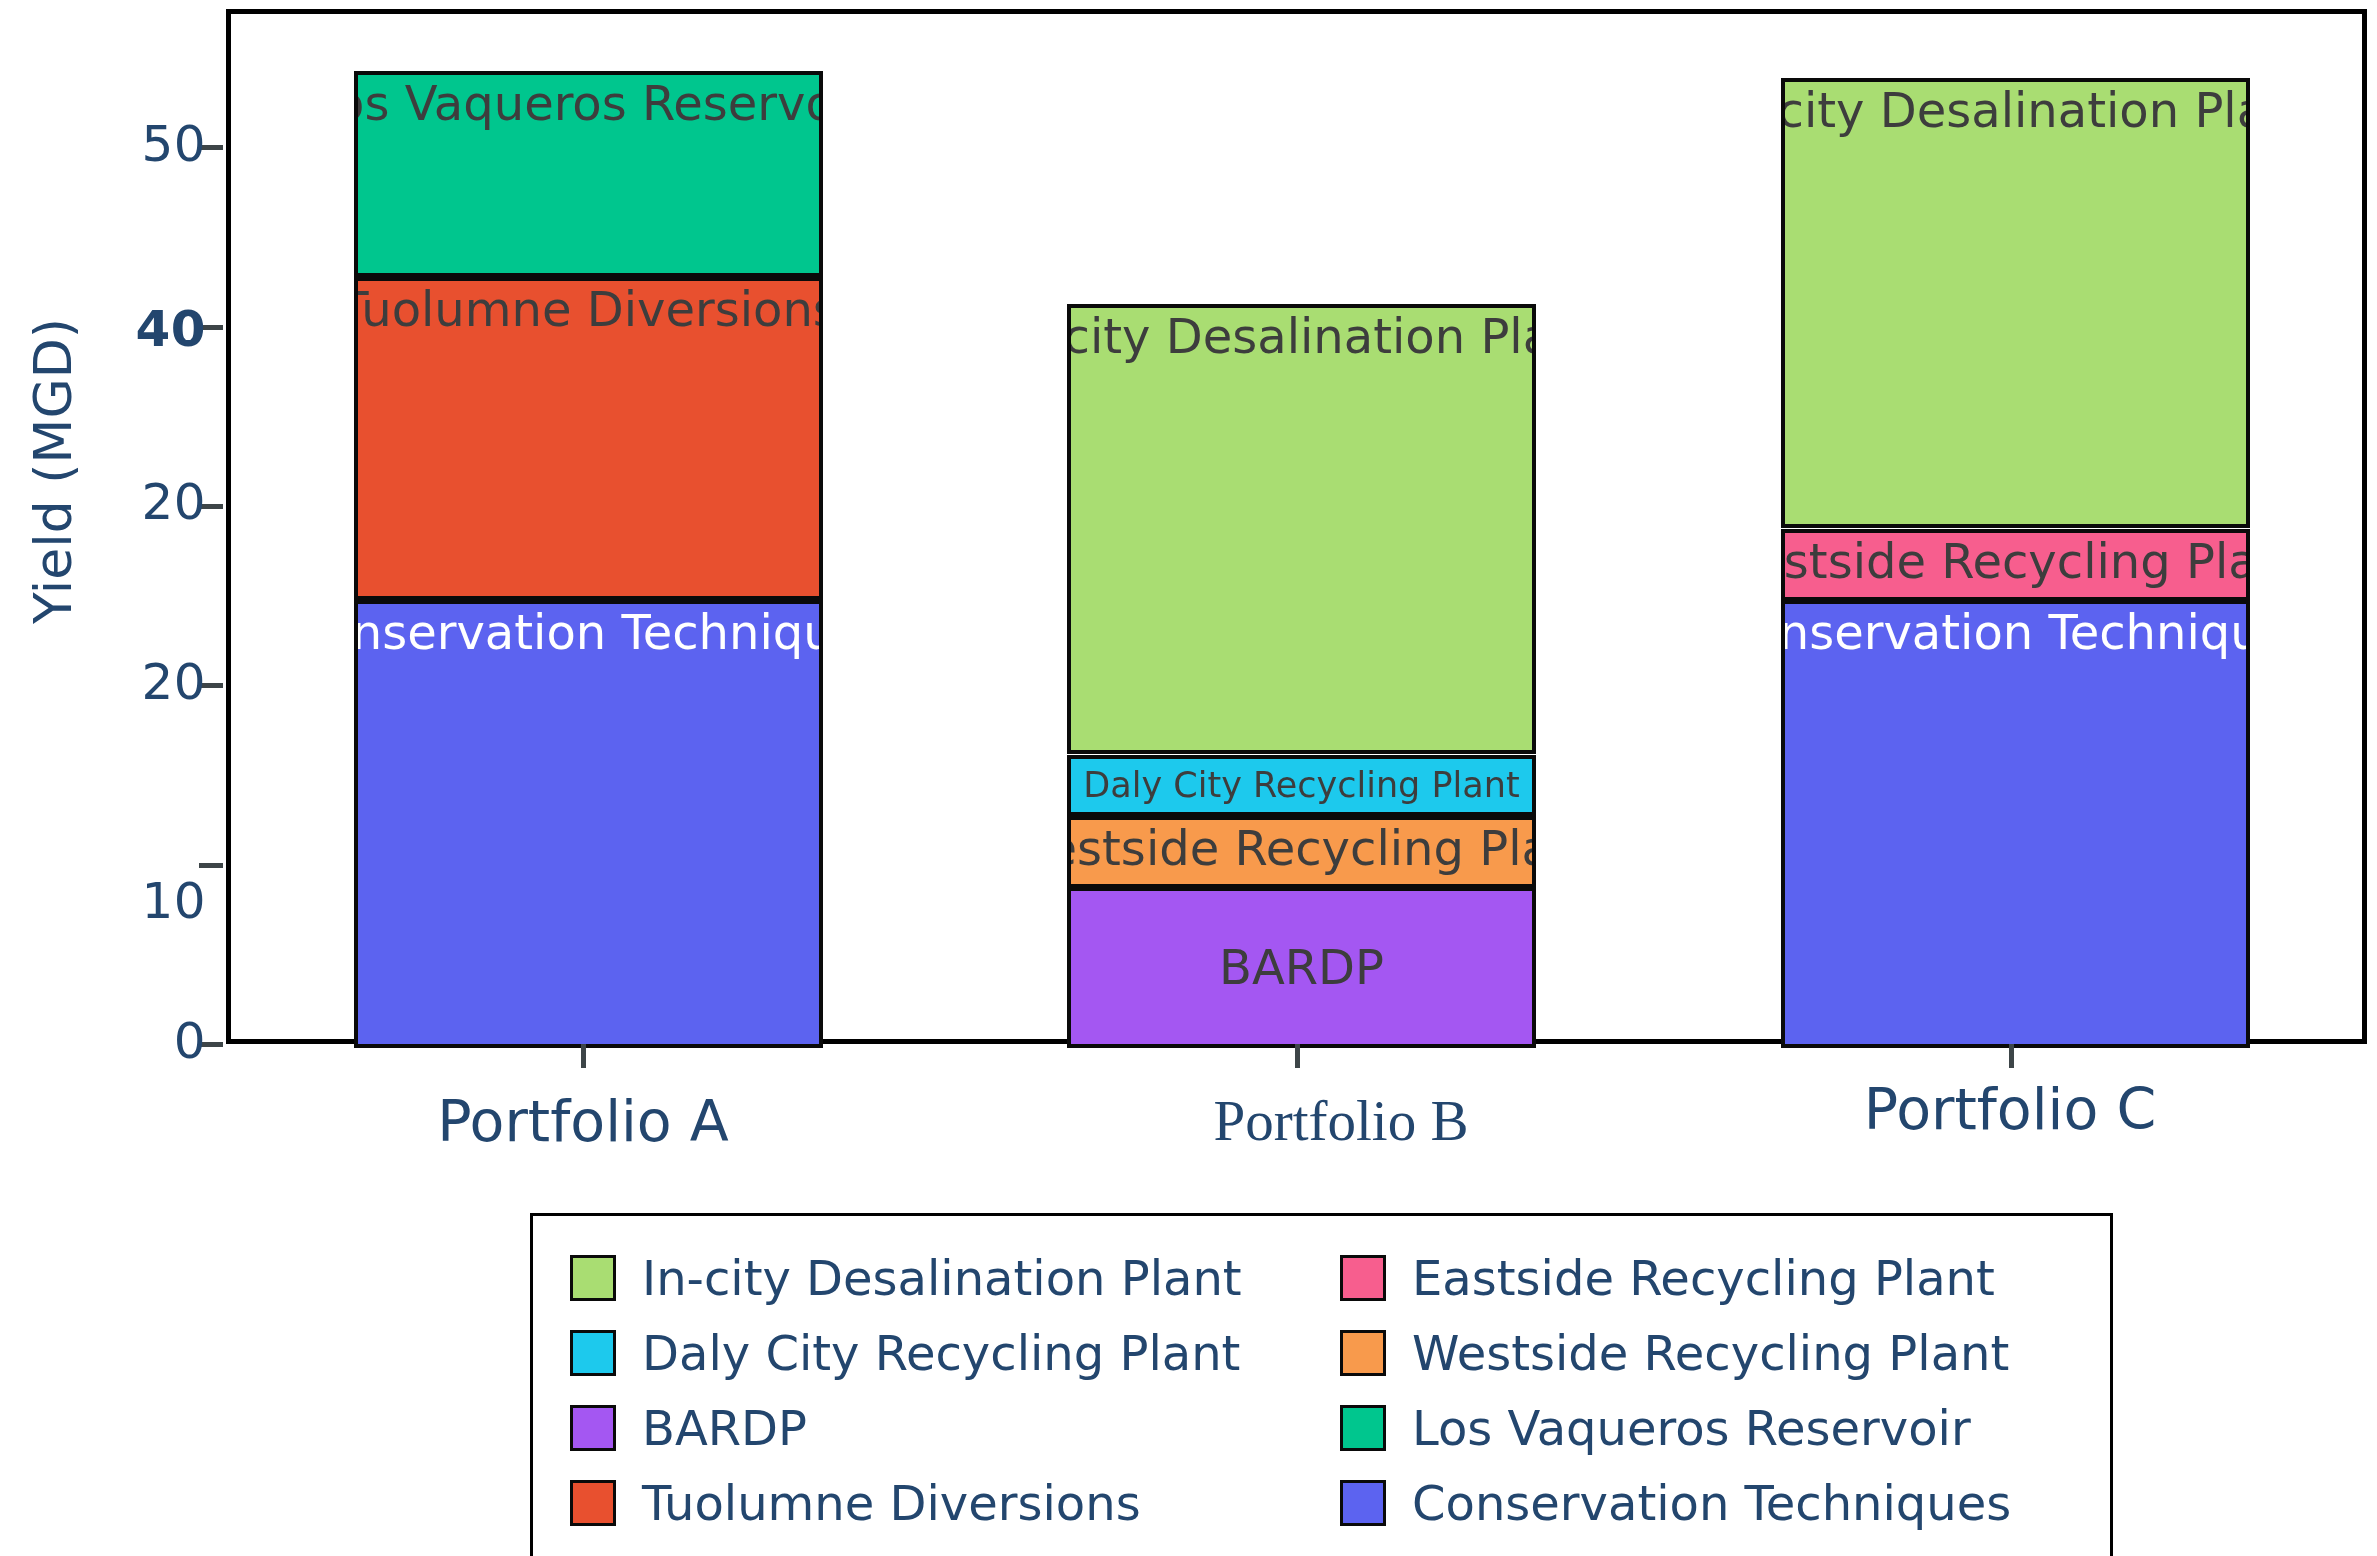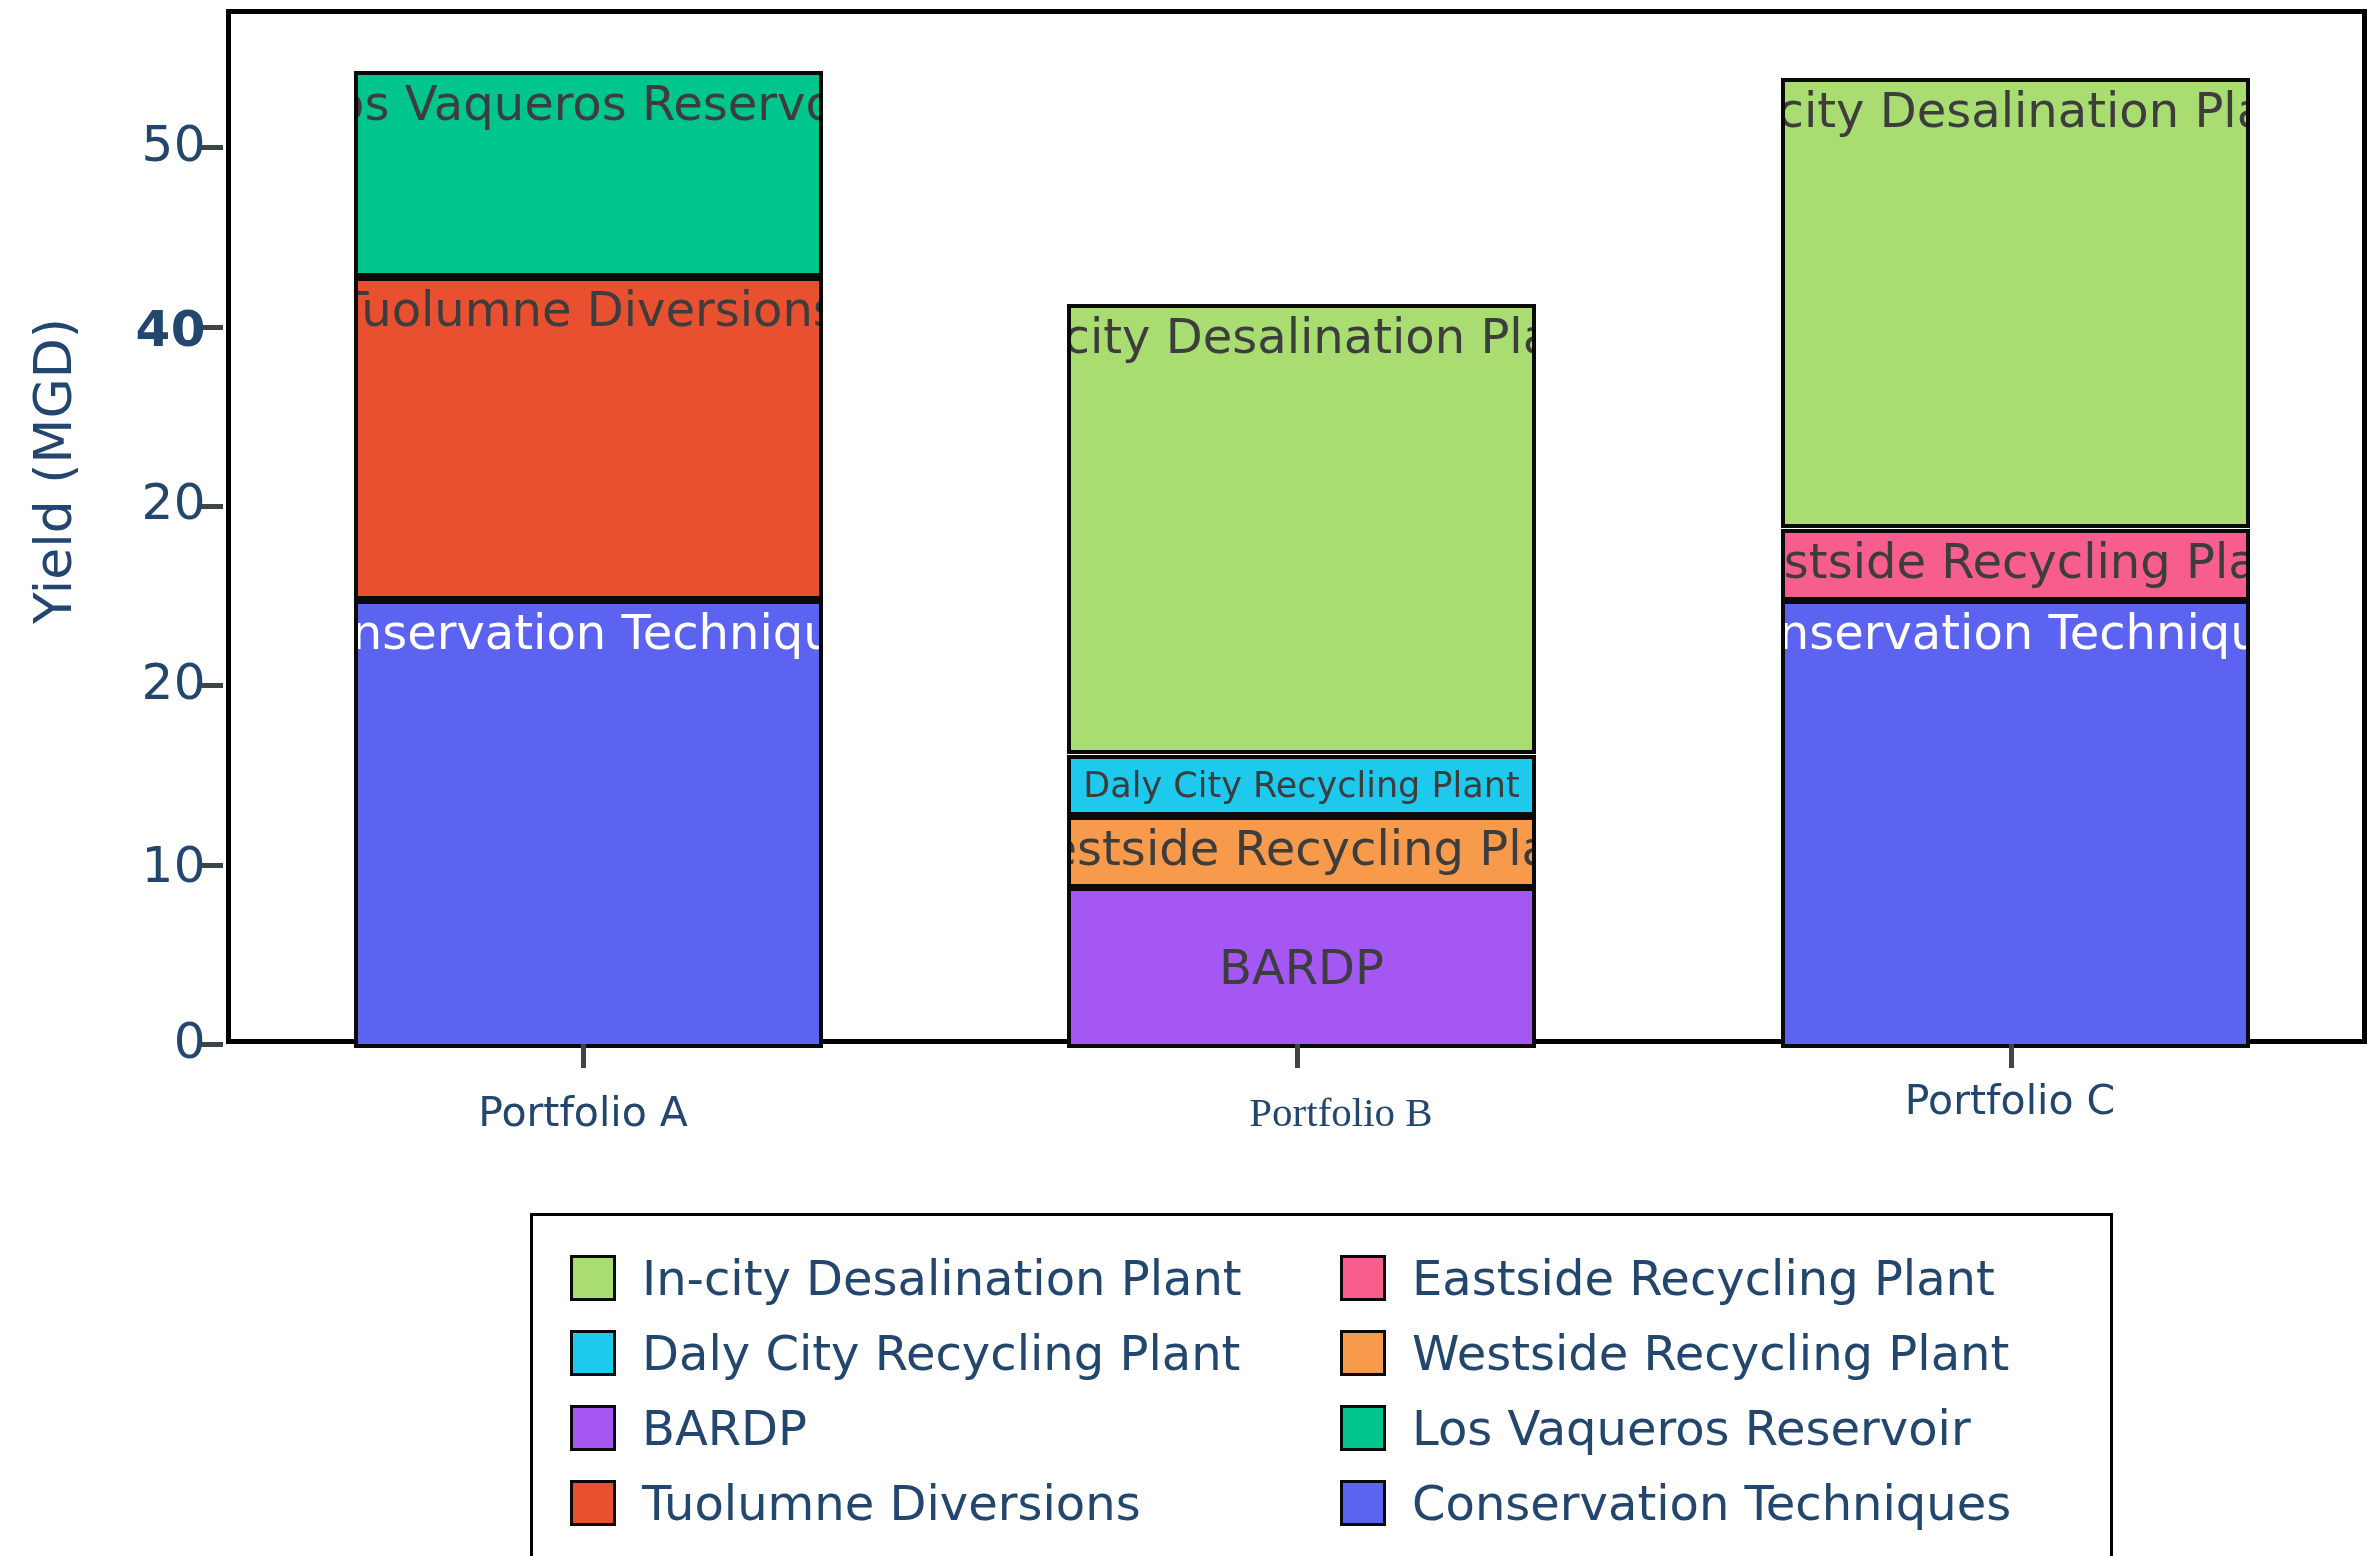--- a/index.html
+++ b/index.html
@@ -67,21 +67,21 @@
 
   
   .xtick-line{
     position:absolute;
     width:4.6px;height:24px;background:#3d4548;
   }
   .xtick-label{
     position:absolute;
     text-align:center;
     color:#23466e;
-    font-size:41px;
+    font-size:57px;
     white-space:nowrap;
     transform:translateX(-50%);
   }
 
   
   #legend{
     position:absolute;
     left:530px; top:1213px;
     width:1583px; height:355px;
     border:3.7px solid #000;
@@ -112,21 +112,21 @@
 <body>
 
 <div id="root">
 
   <div id="ylabel">Yield (MGD)</div>
 
   <div id="ytick-layer">
       <div class="ytick-line" style="top: 1042px;"></div>
       <div class="ytick-label" style="top: 1016px;">0</div>
       <div class="ytick-line" style="top: 863px;"></div>
-      <div class="ytick-label" style="top: 840px;">10</div>
+      <div class="ytick-label" style="top: 876px;">10</div>
       <div class="ytick-line" style="top: 683px;"></div>
       <div class="ytick-label" style="top: 657px; margin-left: 24px;">20</div>
       <div class="ytick-line" style="top: 504px;"></div>
       <div class="ytick-label" style="top: 477px;">20</div>
       <div class="ytick-line" style="top: 325px;"></div>
       <div class="ytick-label" style="top: 304px; font-weight: bold;">40</div>
       <div class="ytick-line" style="top: 145px;"></div>
       <div class="ytick-label" style="top: 119px;">50</div>
     </div>
 

